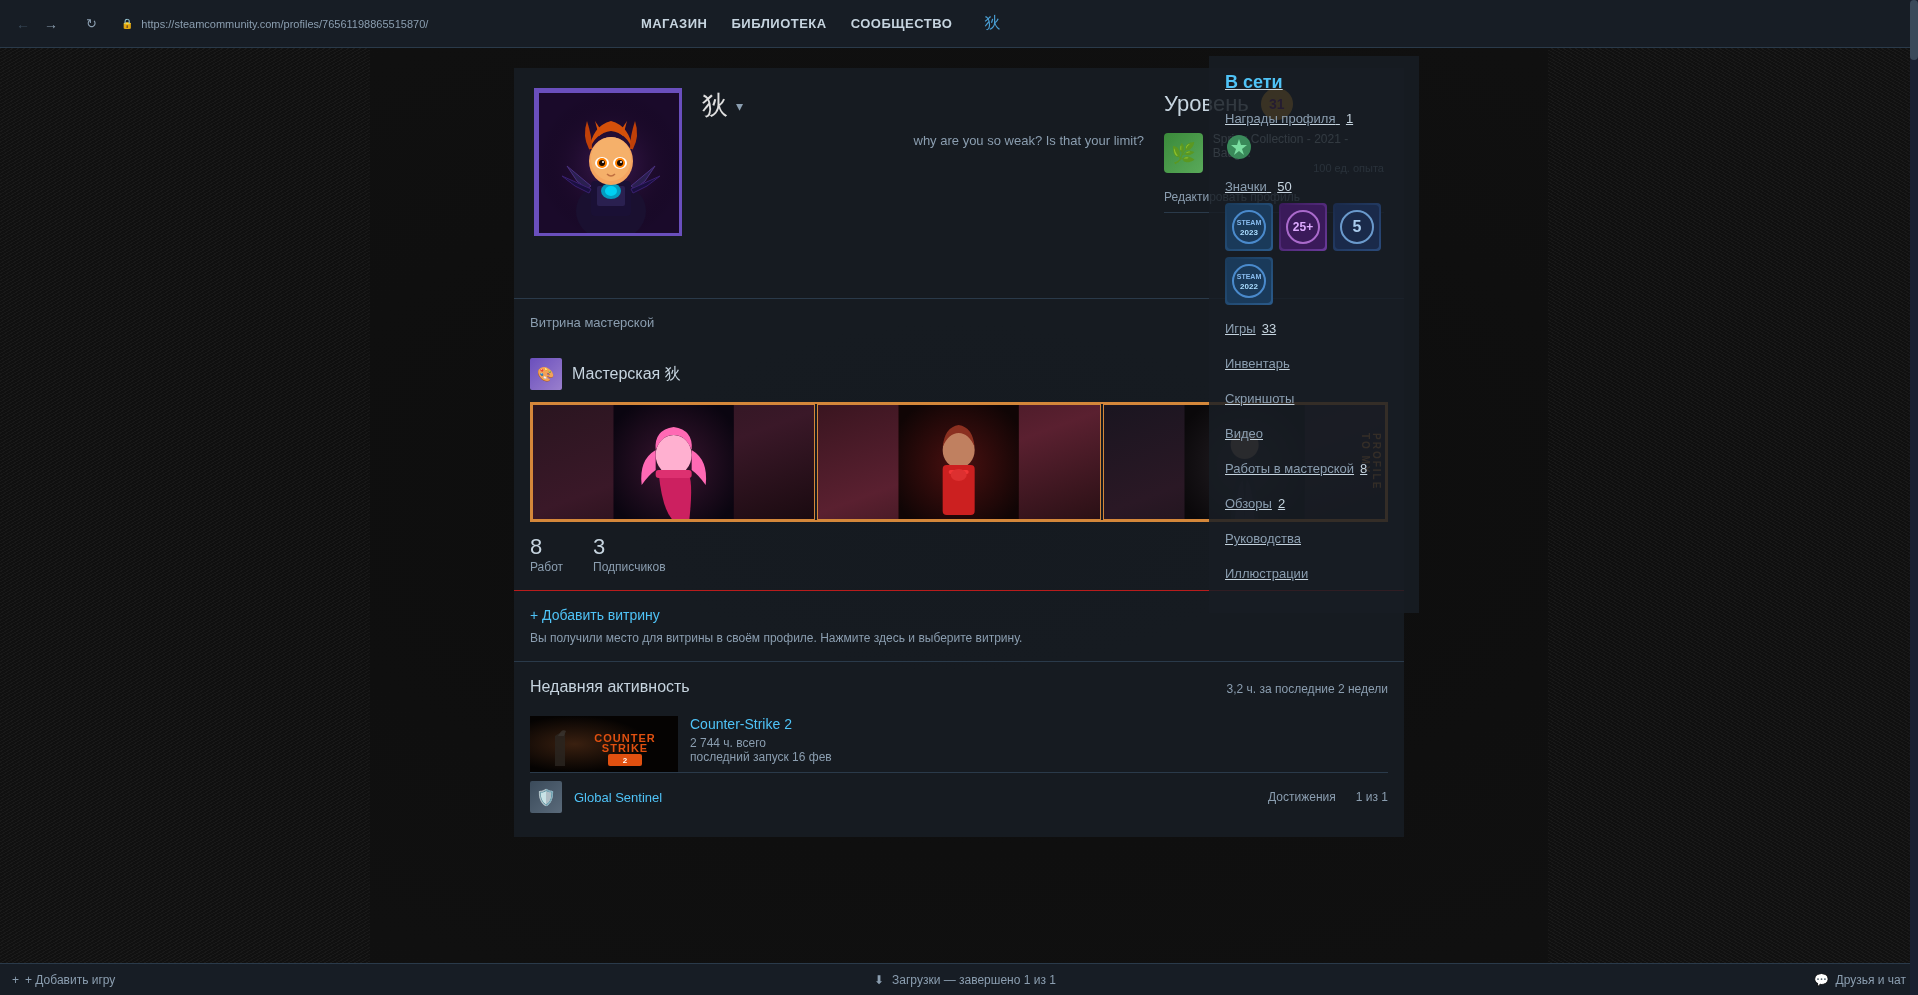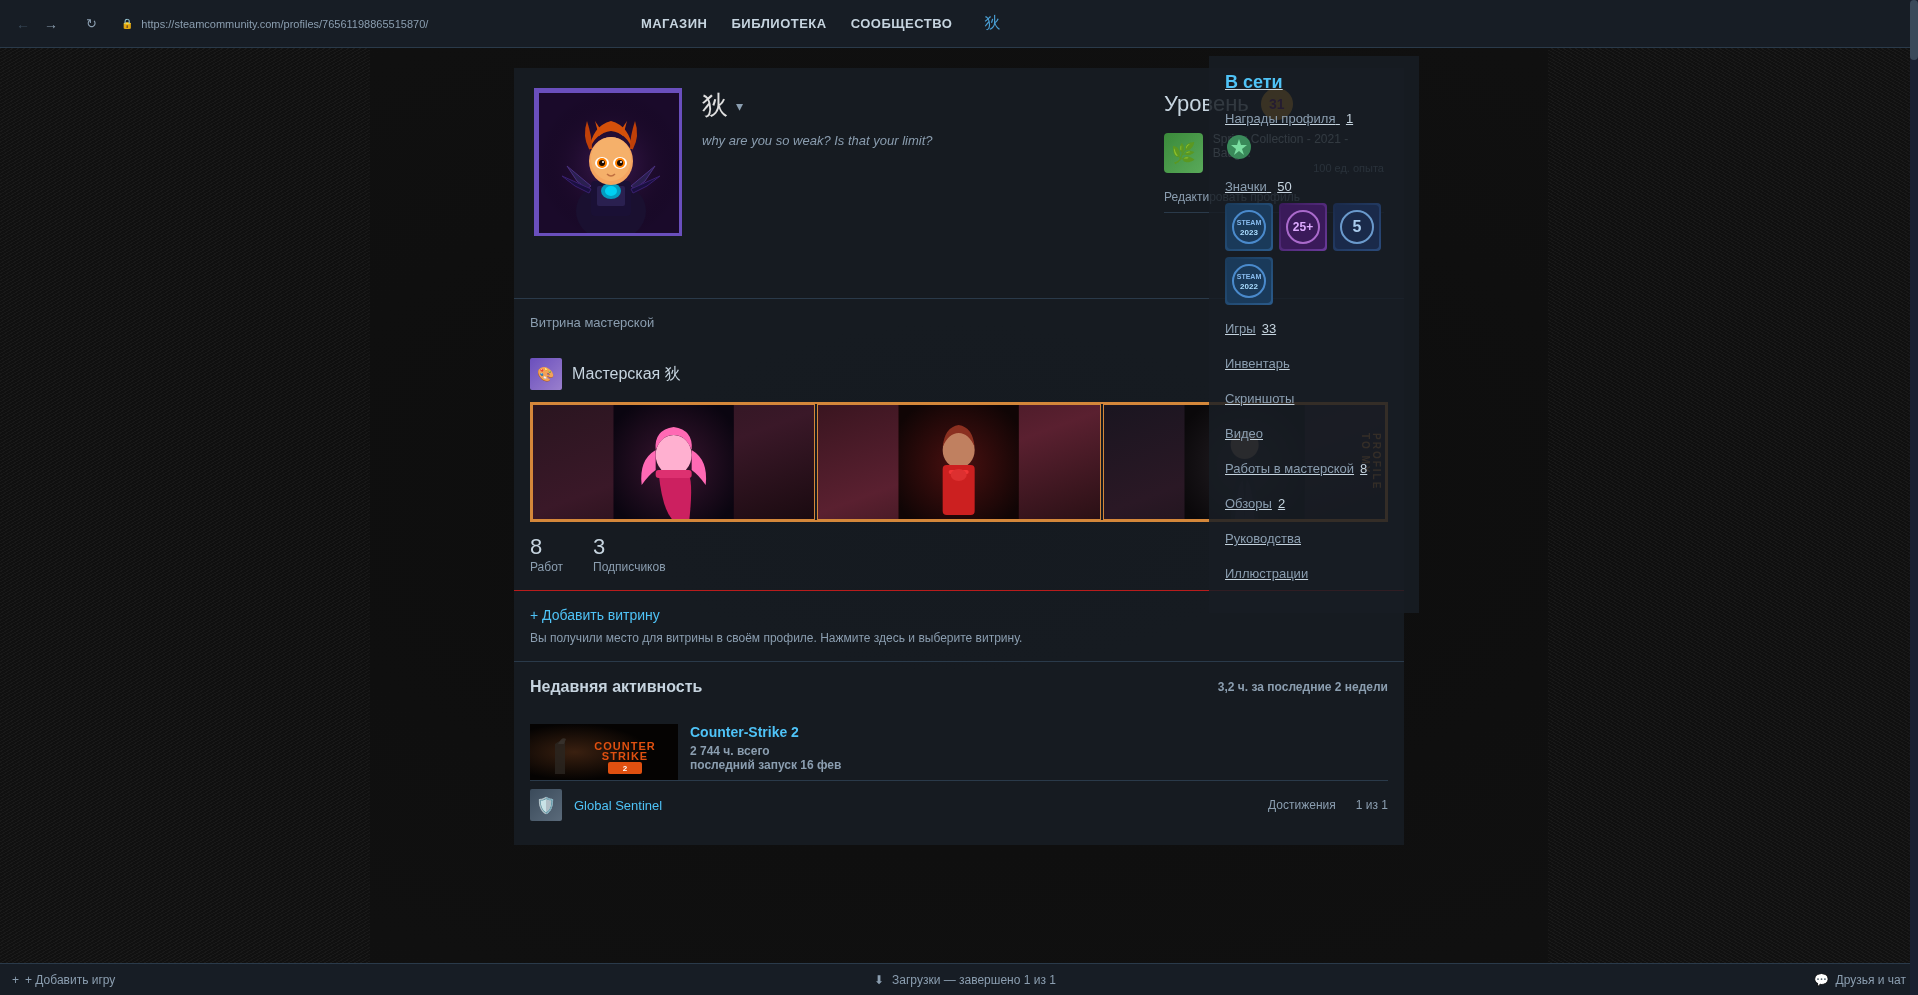--- a/index.html
+++ b/index.html
@@ -163,21 +163,21 @@
       gap: 8px;
     }
     .profile-username .dropdown-arrow {
       color: #8b9eb0;
       font-size: 14px;
       cursor: pointer;
     }
     .profile-status {
       color: #8b9eb0;
       font-size: 13px;
-      font-style: italic;
+      text-align: right;
     }
 
     .profile-right {
       width: 220px;
       display: flex;
       flex-direction: column;
       gap: 12px;
     }
     .level-section {
       display: flex;
@@ -396,23 +396,22 @@
 
     
     .recent-activity {
       background: rgba(23, 29, 37, 0.85);
       border-top: 1px solid #2a3a4a;
       padding: 16px;
     }
     .activity-header {
       display: flex;
       justify-content: space-between;
-      align-items: center;
-      margin-bottom: 28px;
-      font-weight: bold;
+      align-items: flex-end;
+      margin-bottom: 20px;
     }
     .activity-title {
       font-size: 16px;
       color: #c6d4df;
     }
     .activity-time {
       font-size: 12px;
       color: #8b9eb0;
     }
 
@@ -428,21 +427,20 @@
       background: linear-gradient(135deg, #1a0a05, #2a1a0a);
       flex-shrink: 0;
       display: flex;
       align-items: center;
       justify-content: center;
       position: relative;
       overflow: hidden;
     }
     .game-info {
       flex: 1;
-      font-weight: bold;
     }
     .game-name {
       font-size: 14px;
       color: #4fc3f7;
       margin-bottom: 4px;
       cursor: pointer;
     }
     .game-hours {
       font-size: 12px;
       color: #8b9eb0;

